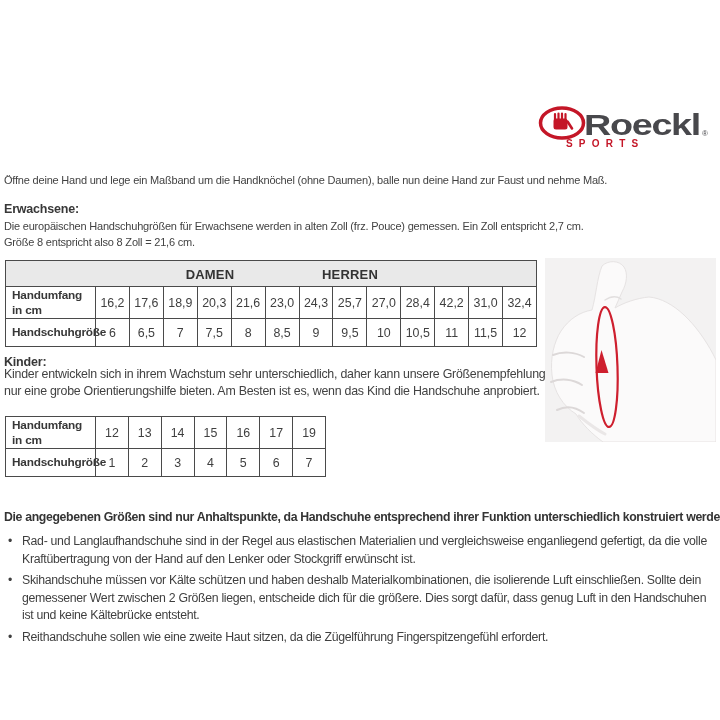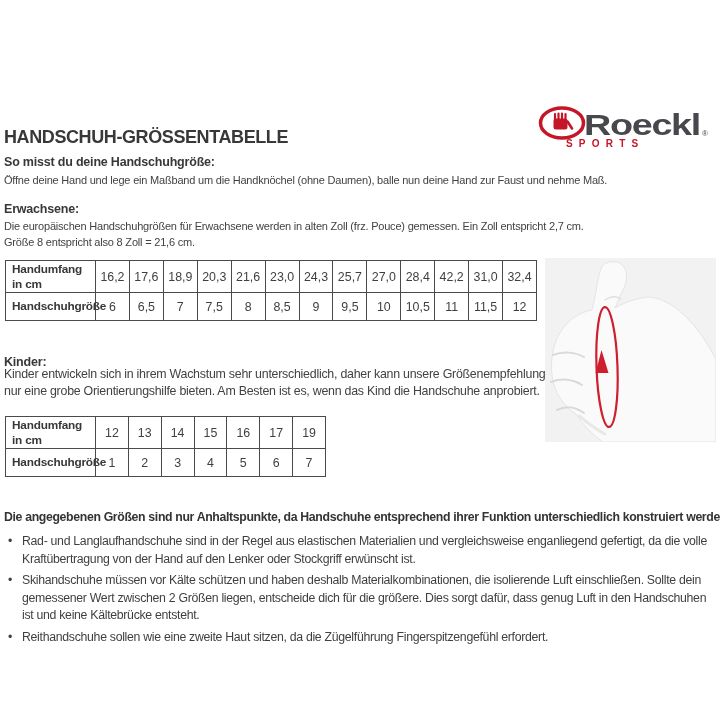--- a/index.html
+++ b/index.html
@@ -69,35 +69,39 @@
     <g stroke="#c41627" fill="#c41627">
       <path d="M17,10 V16 M20.5,9.5 V16 M24,9.5 V16 M27.5,10 V16" fill="none" stroke-width="2.2" stroke-linecap="round"></path>
       <rect x="15.5" y="14.5" width="14" height="11" rx="2.5" stroke="none"></rect>
       <path d="M29.5,17.5 l4.5,7" fill="none" stroke-width="2.6" stroke-linecap="round"></path>
     </g>
     <text x="46" y="31" font-size="29" font-weight="bold" fill="#48484c" letter-spacing="-1" textLength="116" lengthAdjust="spacingAndGlyphs">Roeckl</text>
     <text x="164" y="32" font-size="8" fill="#48484c">®</text>
     <text x="28" y="43" font-size="10" font-weight="bold" fill="#c41627" letter-spacing="6.2">SPORTS</text>
   </svg>
 
-  <div class="title">HANDSCHUH-GRÖSSENTABELLE</div>
 
-  <div class="h-bold pos-measure-h">So misst du deine Handschuhgröße:</div>
   <div class="p-line pos-measure-t">Öffne deine Hand und lege ein Maßband um die Handknöchel (ohne Daumen), balle nun deine Hand zur Faust und nehme Maß.</div>
 
   <div class="h-bold pos-adults-h">Erwachsene:</div>
   <div class="p-line pos-adults-t1">Die europäischen Handschuhgrößen für Erwachsene werden in alten Zoll (frz. Pouce) gemessen. Ein Zoll entspricht 2,7 cm.</div>
   <div class="p-line pos-adults-t2">Größe 8 entspricht also 8 Zoll = 21,6 cm.</div>
 
   <table class="size-table adults-table">
     <colgroup>
         <col class="col-label">
         <col span="13">
       </colgroup>
     <tbody>
+      <tr>
+        <th class="group-cell" colspan="14">
+          <span class="gh gh-damen">DAMEN</span>
+          <span class="gh gh-herren">HERREN</span>
+        </th>
+      </tr>
       <tr class="row-circ">
         <th class="rl two">Handumfang
 in cm</th>
         <td>16,2</td>
         <td>17,6</td>
         <td>18,9</td>
         <td>20,3</td>
         <td>21,6</td>
         <td>23,0</td>
         <td>24,3</td>

